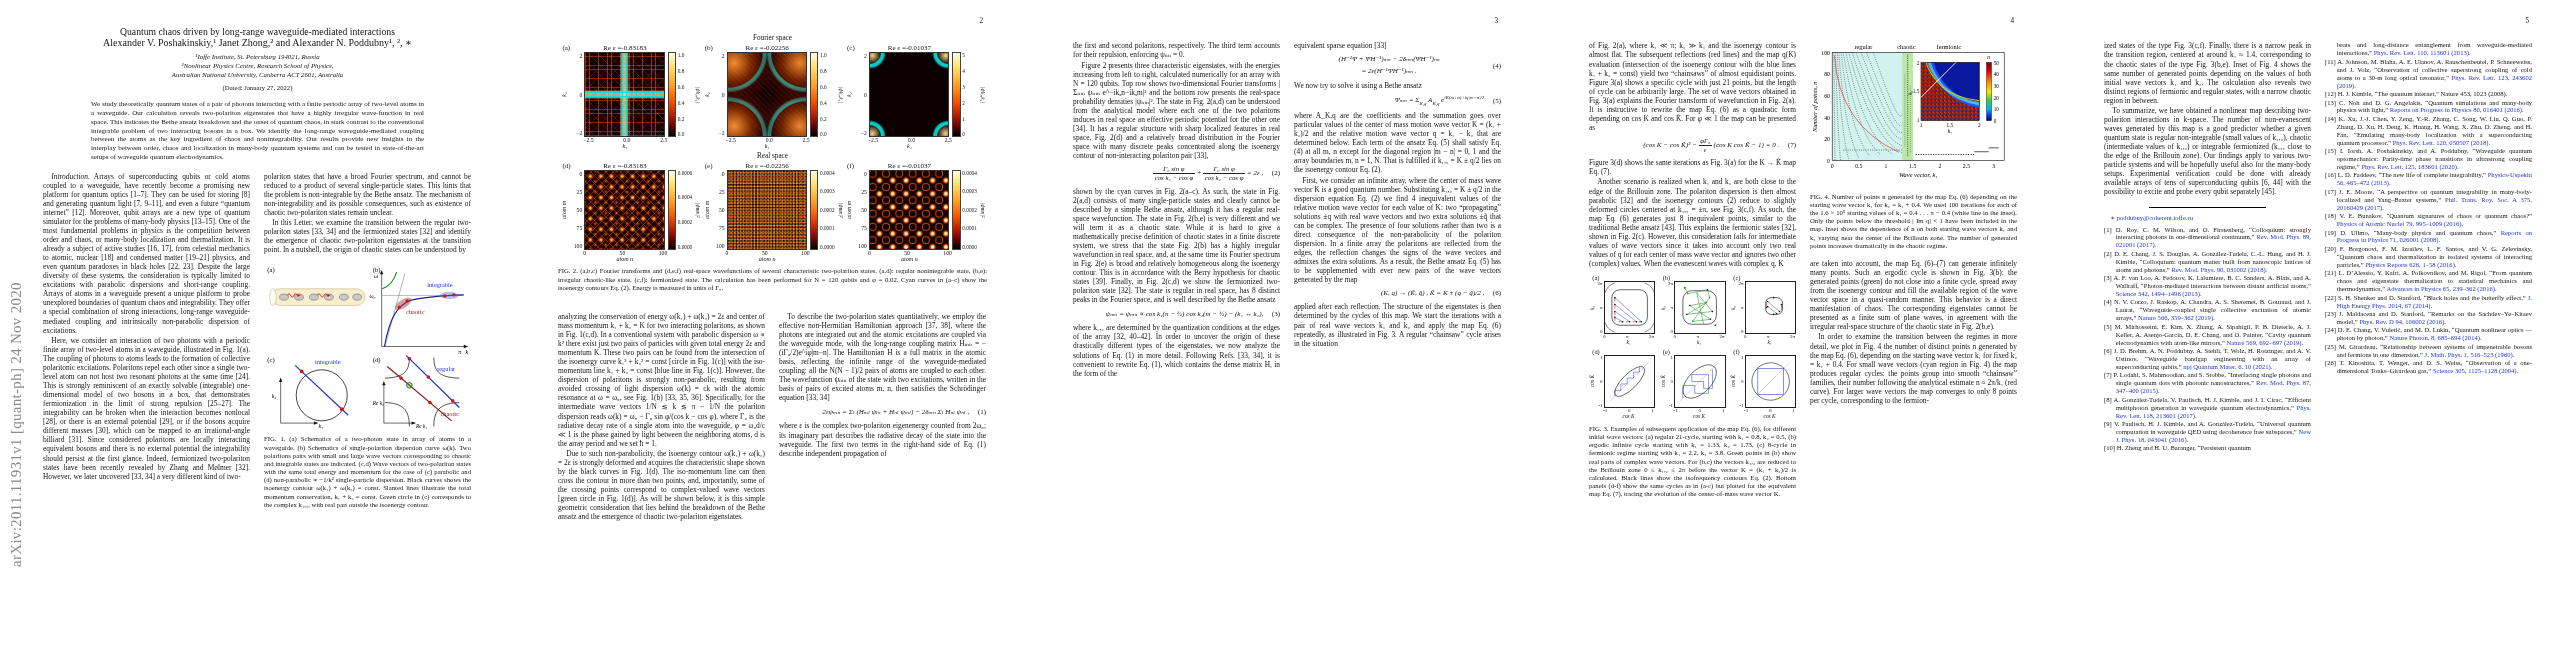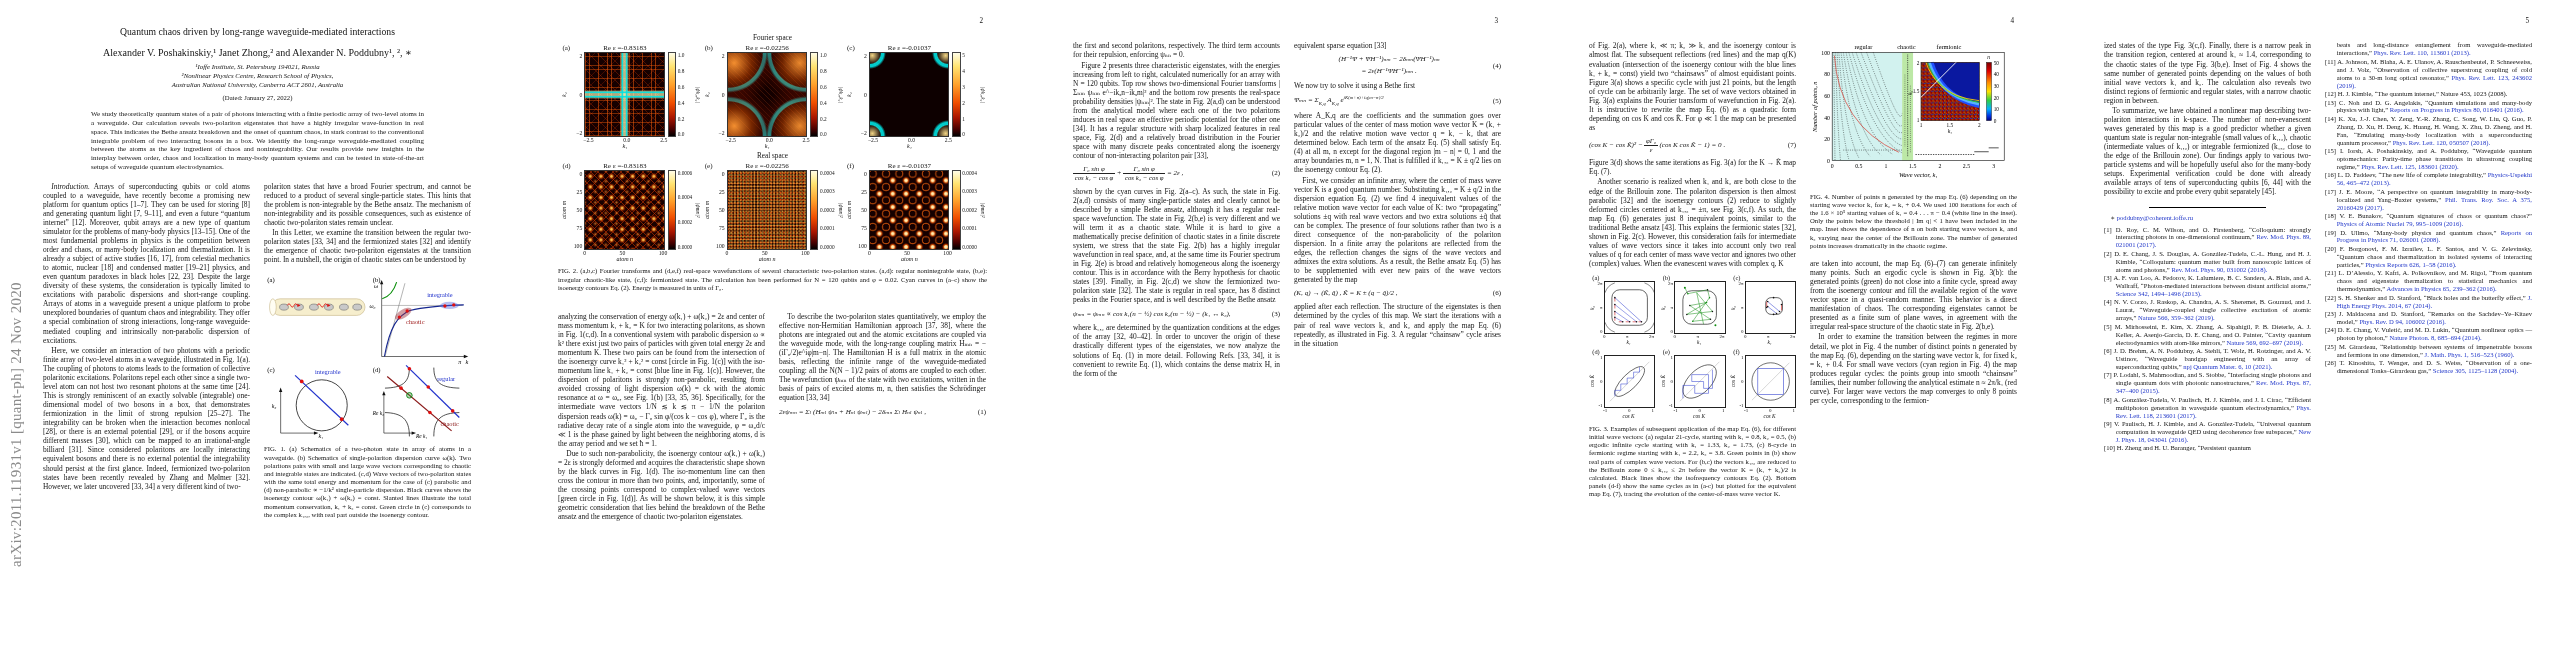--- a/index.html
+++ b/index.html
@@ -6,34 +6,34 @@
   .canvas{position:relative;width:2576px;height:667px;background:#fff;
     font-family:"Liberation Serif","DejaVu Serif",serif;color:#141414;}
   .page{position:absolute;top:0;width:515px;height:667px;overflow:hidden;background:#fff;}
   .pg1{left:0}.pg2{left:515px}.pg3{left:1030px}.pg4{left:1546px}.pg5{left:2061px}
   .inner{padding:0 43px;}
   .pgnum{position:absolute;top:16.7px;right:47px;font-size:7.2px;}
   .wm{position:absolute;left:7.8px;top:567px;transform:rotate(-90deg);transform-origin:left top;
       white-space:nowrap;color:#8b8b8b;font-size:15px;letter-spacing:0.3px;}
   
   .titleblock{text-align:center;margin-top:25.6px;}
-  .ptitle1{font-size:9.7px;margin:0 22px 10px 22px;}
+  .ptitle1{font-size:9.7px;margin:0 22px 0 22px;}
   .authors{font-size:10px;margin-bottom:5.6px;}
   .affil{font-style:italic;font-size:6.8px;line-height:1.32;}
   .dated{font-size:6.7px;margin-top:3.9px;}
   .abstract{margin:9px 48px 0 48px;font-size:7px;line-height:1.27;text-align:justify;}
   
   .cols{display:flex;gap:14px;margin-top:9.4px;}
   .col{width:207px;}
   .para{font-size:7.4px;line-height:1.225;text-align:justify;margin:0 0 1.1px 0;text-indent:8.3px;}
   .noind{text-indent:0;}
   .ital{font-style:italic;}
   
   .eq{display:flex;align-items:center;margin:5px 0;}
-  .eqbody{flex:1;display:flex;justify-content:flex-start;align-items:center;gap:1.7px;
+  .eqbody{flex:1;display:flex;justify-content:flex-end;align-items:center;gap:1.7px;
     font-style:italic;font-size:7.1px;text-align:center;}
   .eqnum{width:16.7px;text-align:right;font-size:7px;}
   .frac{display:inline-flex;flex-direction:column;text-align:center;line-height:1.12;font-size:6.8px;}
   .ft{border-bottom:0.6px solid #222;padding:0 1.7px;}
   .fb{padding:0 1.7px;}
   .eq2line{line-height:1.35;}
   sub.sb,sup.sp{font-size:4.9px;font-style:italic;}
   
   .caption{font-size:6.7px;line-height:1.22;text-align:justify;margin-top:3.3px;}
   
@@ -423,20 +423,21 @@
           <p class="para">Due to such non-parabolicity, the isoenergy contour ω(k₁) + ω(k₂) = 2ε is strongly deformed and acquires the characteristic shape shown by the black curves in Fig. 1(d). The iso-momentum line can then cross the contour in more than two points, and, importantly, some of the crossing points correspond to complex-valued wave vectors [green circle in Fig. 1(d)]. As will be shown below, it is this simple geometric consideration that lies behind the breakdown of the Bethe ansatz and the emergence of chaotic two-polariton eigenstates.</p>
         </div>
         <div class="col">
           <p class="para">To describe the two-polariton states quantitatively, we employ the effective non-Hermitian Hamiltonian approach [37, 38], where the photons are integrated out and the atomic excitations are coupled via the waveguide mode, with the long-range coupling matrix Hₘₙ = −(iΓ₀/2)e^iφ|m−n|. The Hamiltonian H is a full matrix in the atomic basis, reflecting the infinite range of the waveguide-mediated coupling: all the N(N − 1)/2 pairs of atoms are coupled to each other. The wavefunction ψₘₙ of the state with two excitations, written in the basis of pairs of excited atoms m, n, then satisfies the Schrödinger equation [33, 34]</p>
           <div class="eq">
             <span class="eqbody">
                 <span>2εψₘₙ = Σₗ (Hₘₗ ψₗₙ + Hₙₗ ψₘₗ) − 2δₘₙ Σₗ Hₙₗ ψₙₗ ,</span>
               </span>
             <span class="eqnum">(1)</span>
           </div>
+          <p class="para noind">where ε is the complex two-polariton eigenenergy counted from 2ω₀; its imaginary part describes the radiative decay of the state into the waveguide. The first two terms in the right-hand side of Eq. (1) describe independent propagation of</p>
         </div>
       </div>
     </div>
   </div>
 
   <div class="page pg3">
     <div class="pgnum">3</div>
     <div class="inner" style="padding-top:32px;">
       <div class="cols">
         <div class="col">
@@ -468,21 +469,21 @@
         </div>
         <div class="col">
           <p class="para noind">equivalent sparse equation [33]</p>
           <div class="eq">
             <span class="eqbody eq2line" style="flex-direction:column;">
               <span>(H⁻¹Ψ + ΨH⁻¹)ₙₘ − 2δₙₘ(ΨH⁻¹)ₙₙ</span>
               <span>= 2ε(H⁻¹ΨH⁻¹)ₙₘ .</span>
             </span>
             <span class="eqnum">(4)</span>
           </div>
-          <p class="para noind">We now try to solve it using a Bethe first</p>
+          <p class="para noind">We now try to solve it using a Bethe ansatz</p>
           <div class="eq">
             <span class="eqbody">
                 <span>
               <span>Ψₘₙ = Σ</span><sub class="sb">K,q</sub><span> A</span><sub class="sb">K,q</sub><span> e</span><sup class="sp">iK(m+n)+iq|m−n|/2</sup>
             </span>
               </span>
             <span class="eqnum">(5)</span>
           </div>
           <p class="para noind">where A_K,q are the coefficients and the summation goes over particular values of the center of mass motion wave vector K = (k₁ + k₂)/2 and the relative motion wave vector q = k₁ − k₂ that are determined below. Each term of the ansatz Eq. (5) shall satisfy Eq. (4) at all m, n except for the diagonal region |m − n| = 0, 1 and the array boundaries m, n = 1, N. That is fulfilled if k₁,₂ = K ± q/2 lies on the isoenergy contour Eq. (2).</p>
           <p class="para">First, we consider an infinite array, where the center of mass wave vector K is a good quantum number. Substituting k₁,₂ = K ± q/2 in the dispersion equation Eq. (2) we find 4 inequivalent values of the relative motion wave vector for each value of K: two “propagating” solutions ±q with real wave vectors and two extra solutions ±q̃ that can be complex. The presence of four solutions rather than two is a direct consequence of the non-parabolicity of the polariton dispersion. In a finite array the polaritons are reflected from the edges, the reflection changes the signs of the wave vectors and admixes the extra solutions. As a result, the Bethe ansatz Eq. (5) has to be supplemented with ever new pairs of the wave vectors generated by the map</p>

